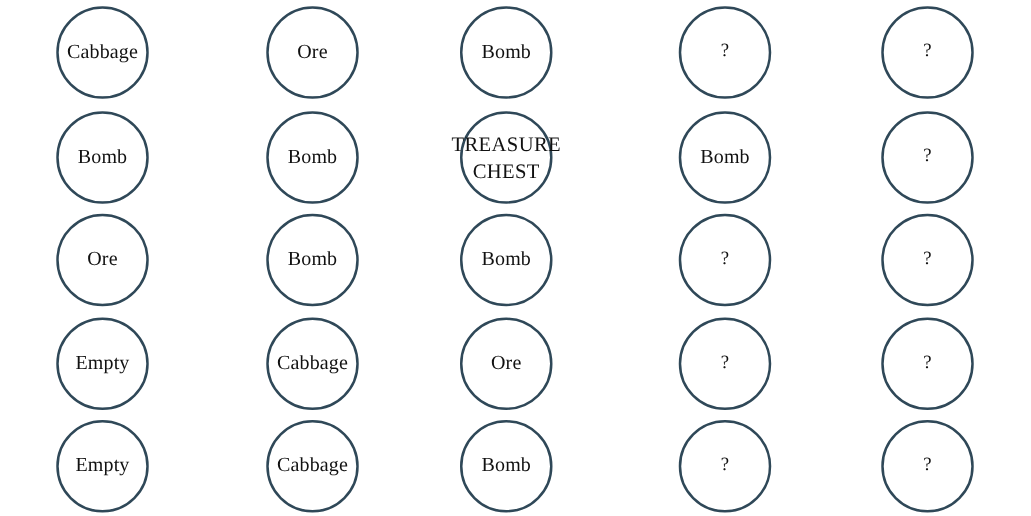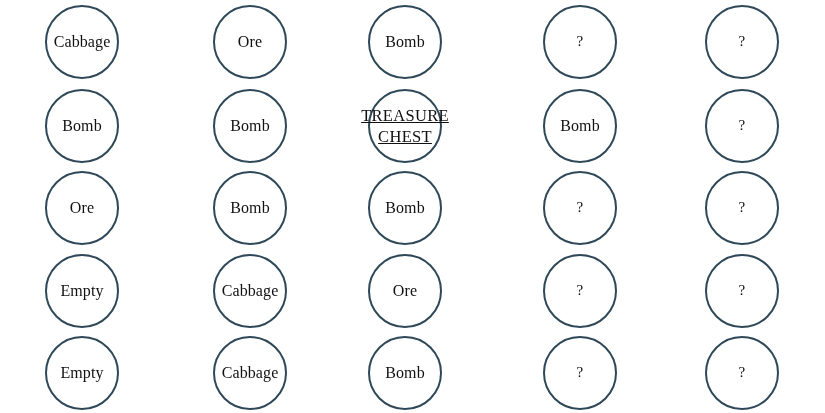--- a/index.html
+++ b/index.html
@@ -89,21 +89,21 @@
     <div class="cell" style="left: 82px; top: 126px;">
       <div class="disc" style="border-color: rgb(47, 72, 88); width: 70px; height: 70px; left: -37px; top: -37px;"></div>
       <div class="cell-label" style="color: rgb(17, 17, 17);">Bomb</div>
     </div>
     <div class="cell" style="left: 250px; top: 126px;">
       <div class="disc" style="border-color: rgb(47, 72, 88); width: 70px; height: 70px; left: -37px; top: -37px;"></div>
       <div class="cell-label" style="color: rgb(17, 17, 17);">Bomb</div>
     </div>
     <div class="cell multiline" style="left: 405px; top: 126px;">
       <div class="disc" style="border-color: rgb(47, 72, 88); width: 70px; height: 70px; left: -37px; top: -37px;"></div>
-      <div class="cell-label" style="color: rgb(17, 17, 17); text-decoration: underline;">TREASURE
+      <div class="cell-label" style="color: rgb(17, 17, 17);">TREASURE
 CHEST</div>
     </div>
     <div class="cell" style="left: 580px; top: 126px;">
       <div class="disc" style="border-color: rgb(47, 72, 88); width: 70px; height: 70px; left: -37px; top: -37px;"></div>
       <div class="cell-label" style="color: rgb(17, 17, 17);">Bomb</div>
     </div>
     <div class="cell unknown" style="left: 742px; top: 126px;">
       <div class="disc" style="border-color: rgb(47, 72, 88); width: 70px; height: 70px; left: -37px; top: -37px;"></div>
       <div class="cell-label" style="color: rgb(17, 17, 17);">?</div>
     </div>

